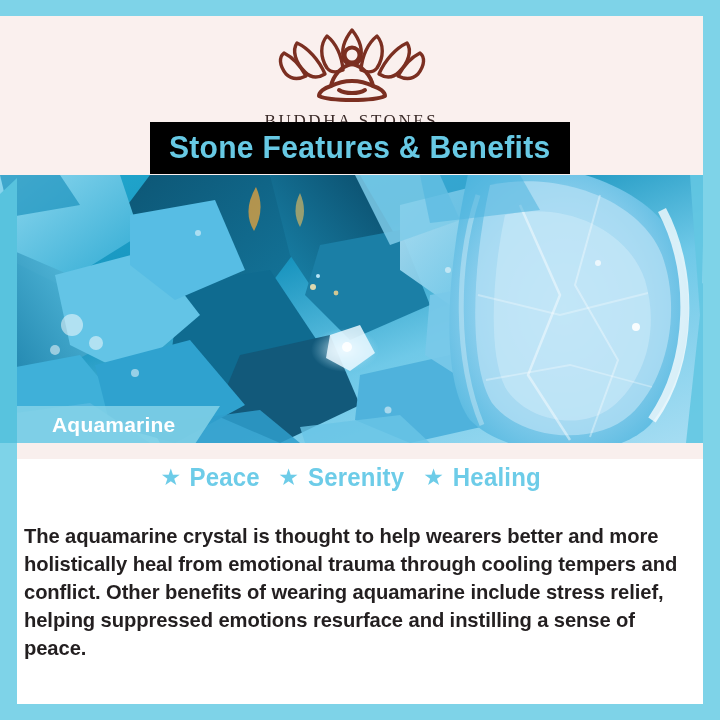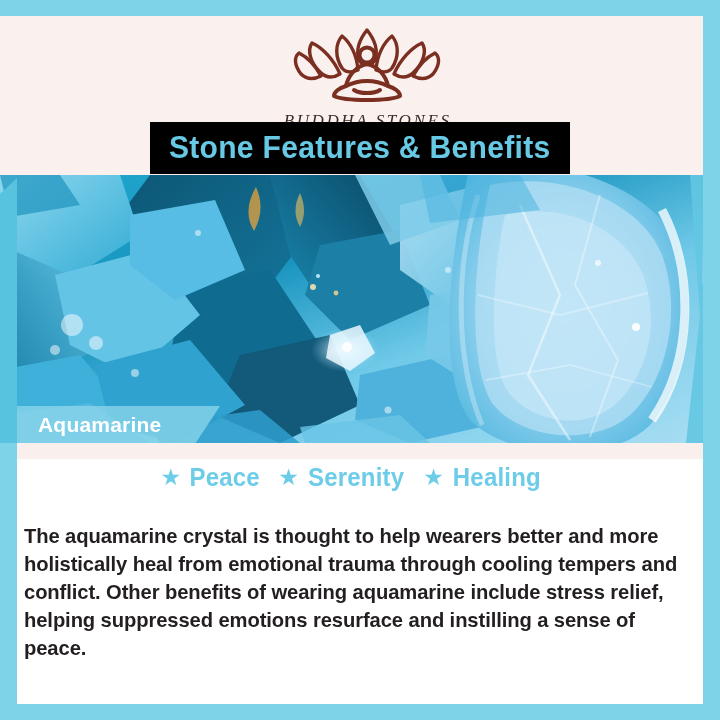--- a/index.html
+++ b/index.html
@@ -84,22 +84,21 @@
   .header {
     position: absolute;
     left: 0; top: 16px;
     width: 703px;
     z-index: 4;
     text-align: center;
   }
   .logo-wrap {
     width: 200px;
     margin: 10px auto 6px auto;
-    text-align: right;
-    font-style: italic;
+    text-align: center;
   }
   .logo-mark {
     display: block;
     margin: 0 auto;
   }
   .logo-text {
     margin-top: 4px;
     font-family: "Liberation Serif", serif;
     font-size: 17px;
     letter-spacing: 2.6px;
@@ -144,21 +143,21 @@
     position: absolute;
     left: 17px; top: 406px;
     width: 203px; height: 37px;
     background: rgba(136, 212, 233, 0.80);
     z-index: 5;
     clip-path: polygon(0 0, 100% 0, 88% 100%, 0 100%);
     display: flex;
     align-items: center;
   }
   .stone-label-text {
-    margin-left: 21px;
+    margin-left: 35px;
     font-size: 21px;
     font-weight: bold;
     color: #ffffff;
     letter-spacing: 0.2px;
   }
 
   
   .benefits {
     position: absolute;
     left: 0; top: 463px;

